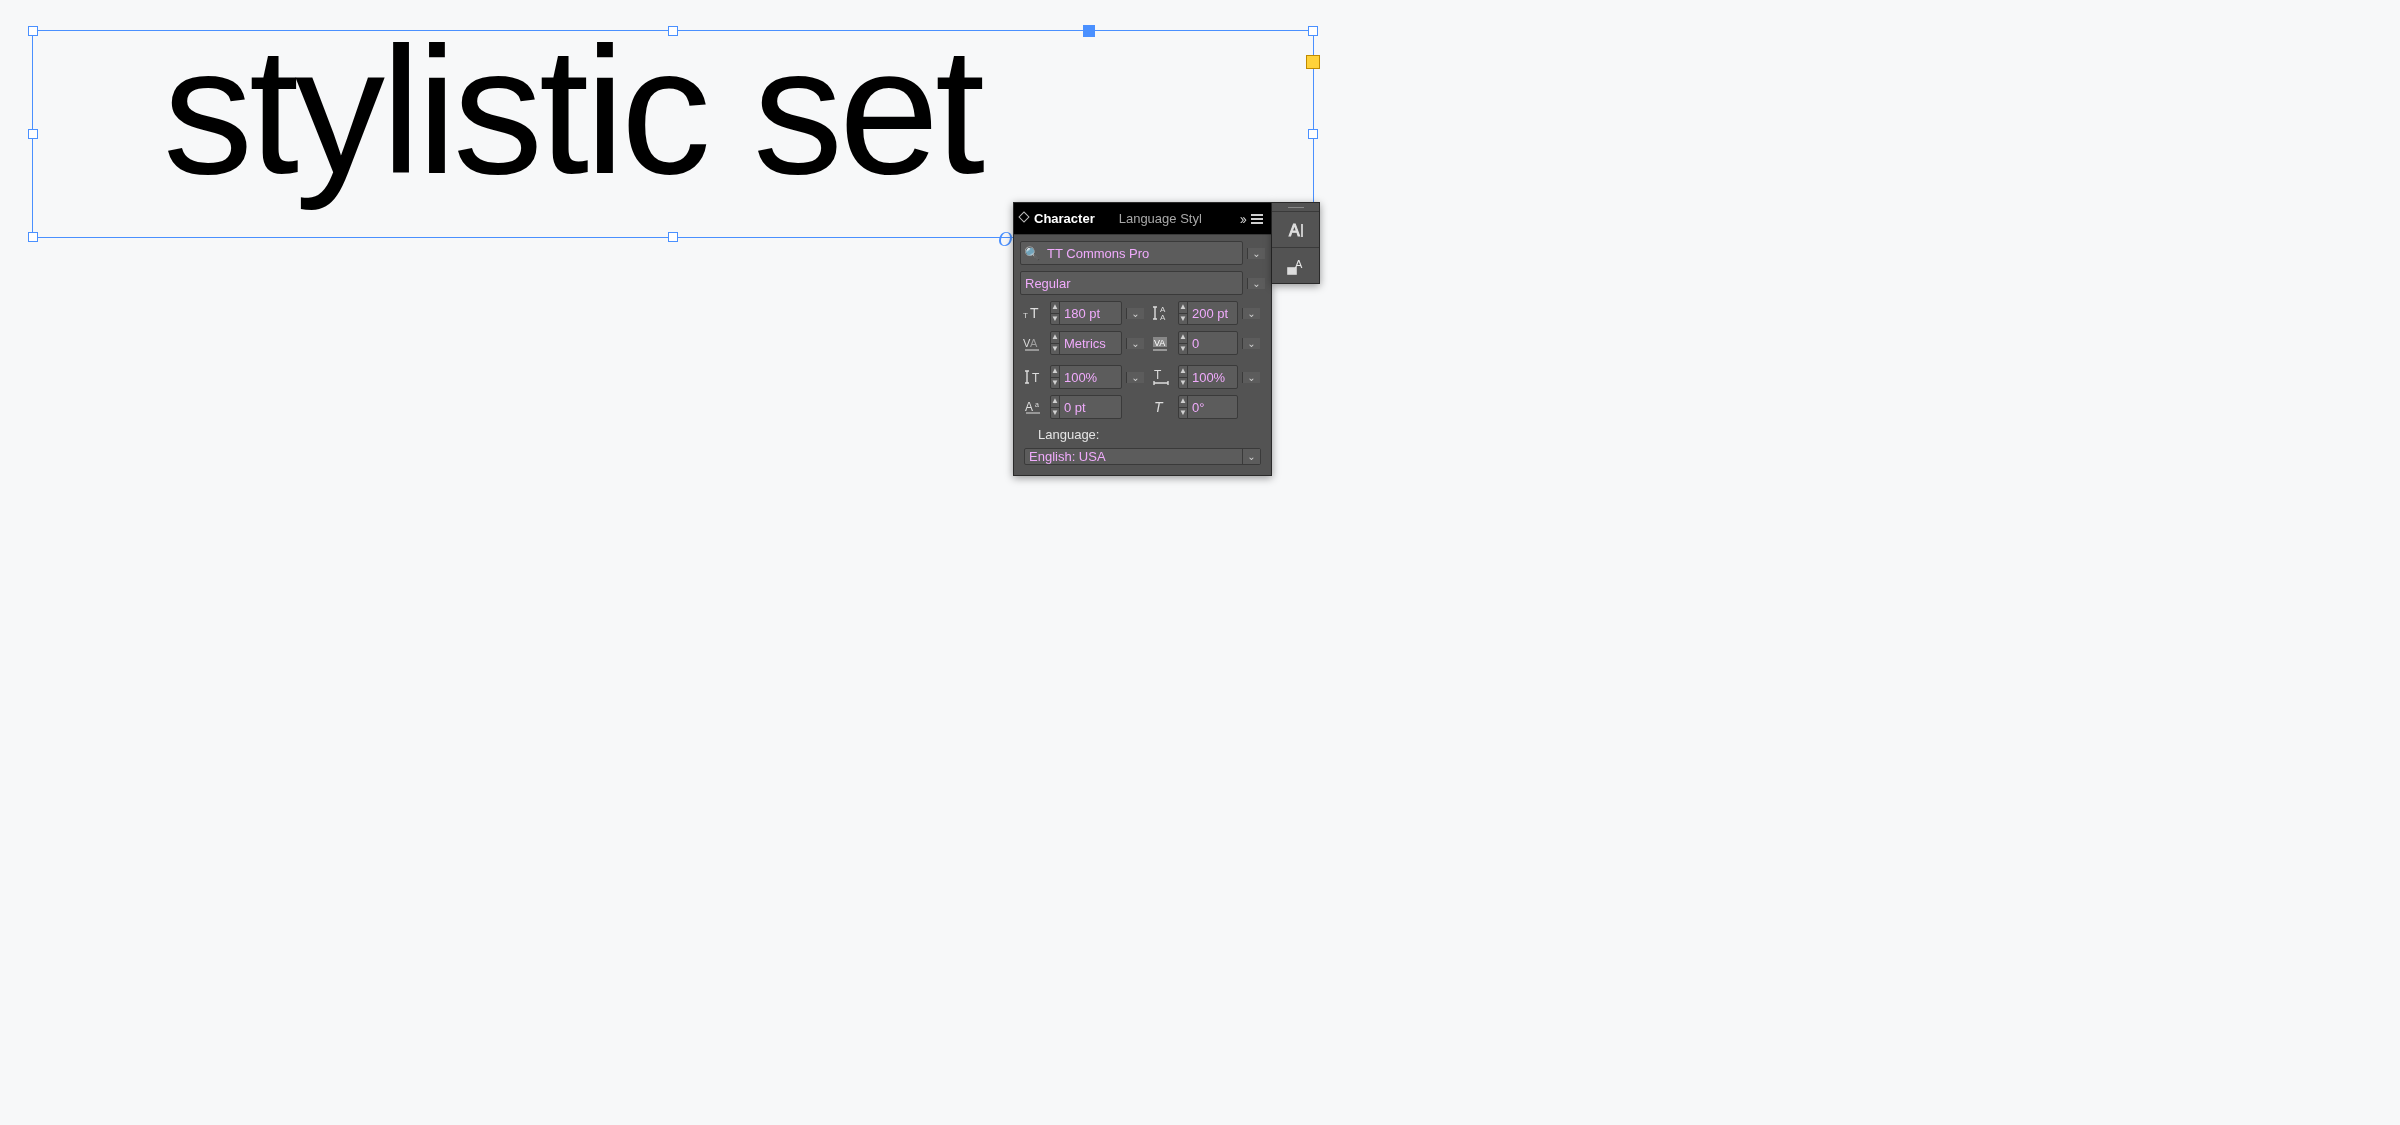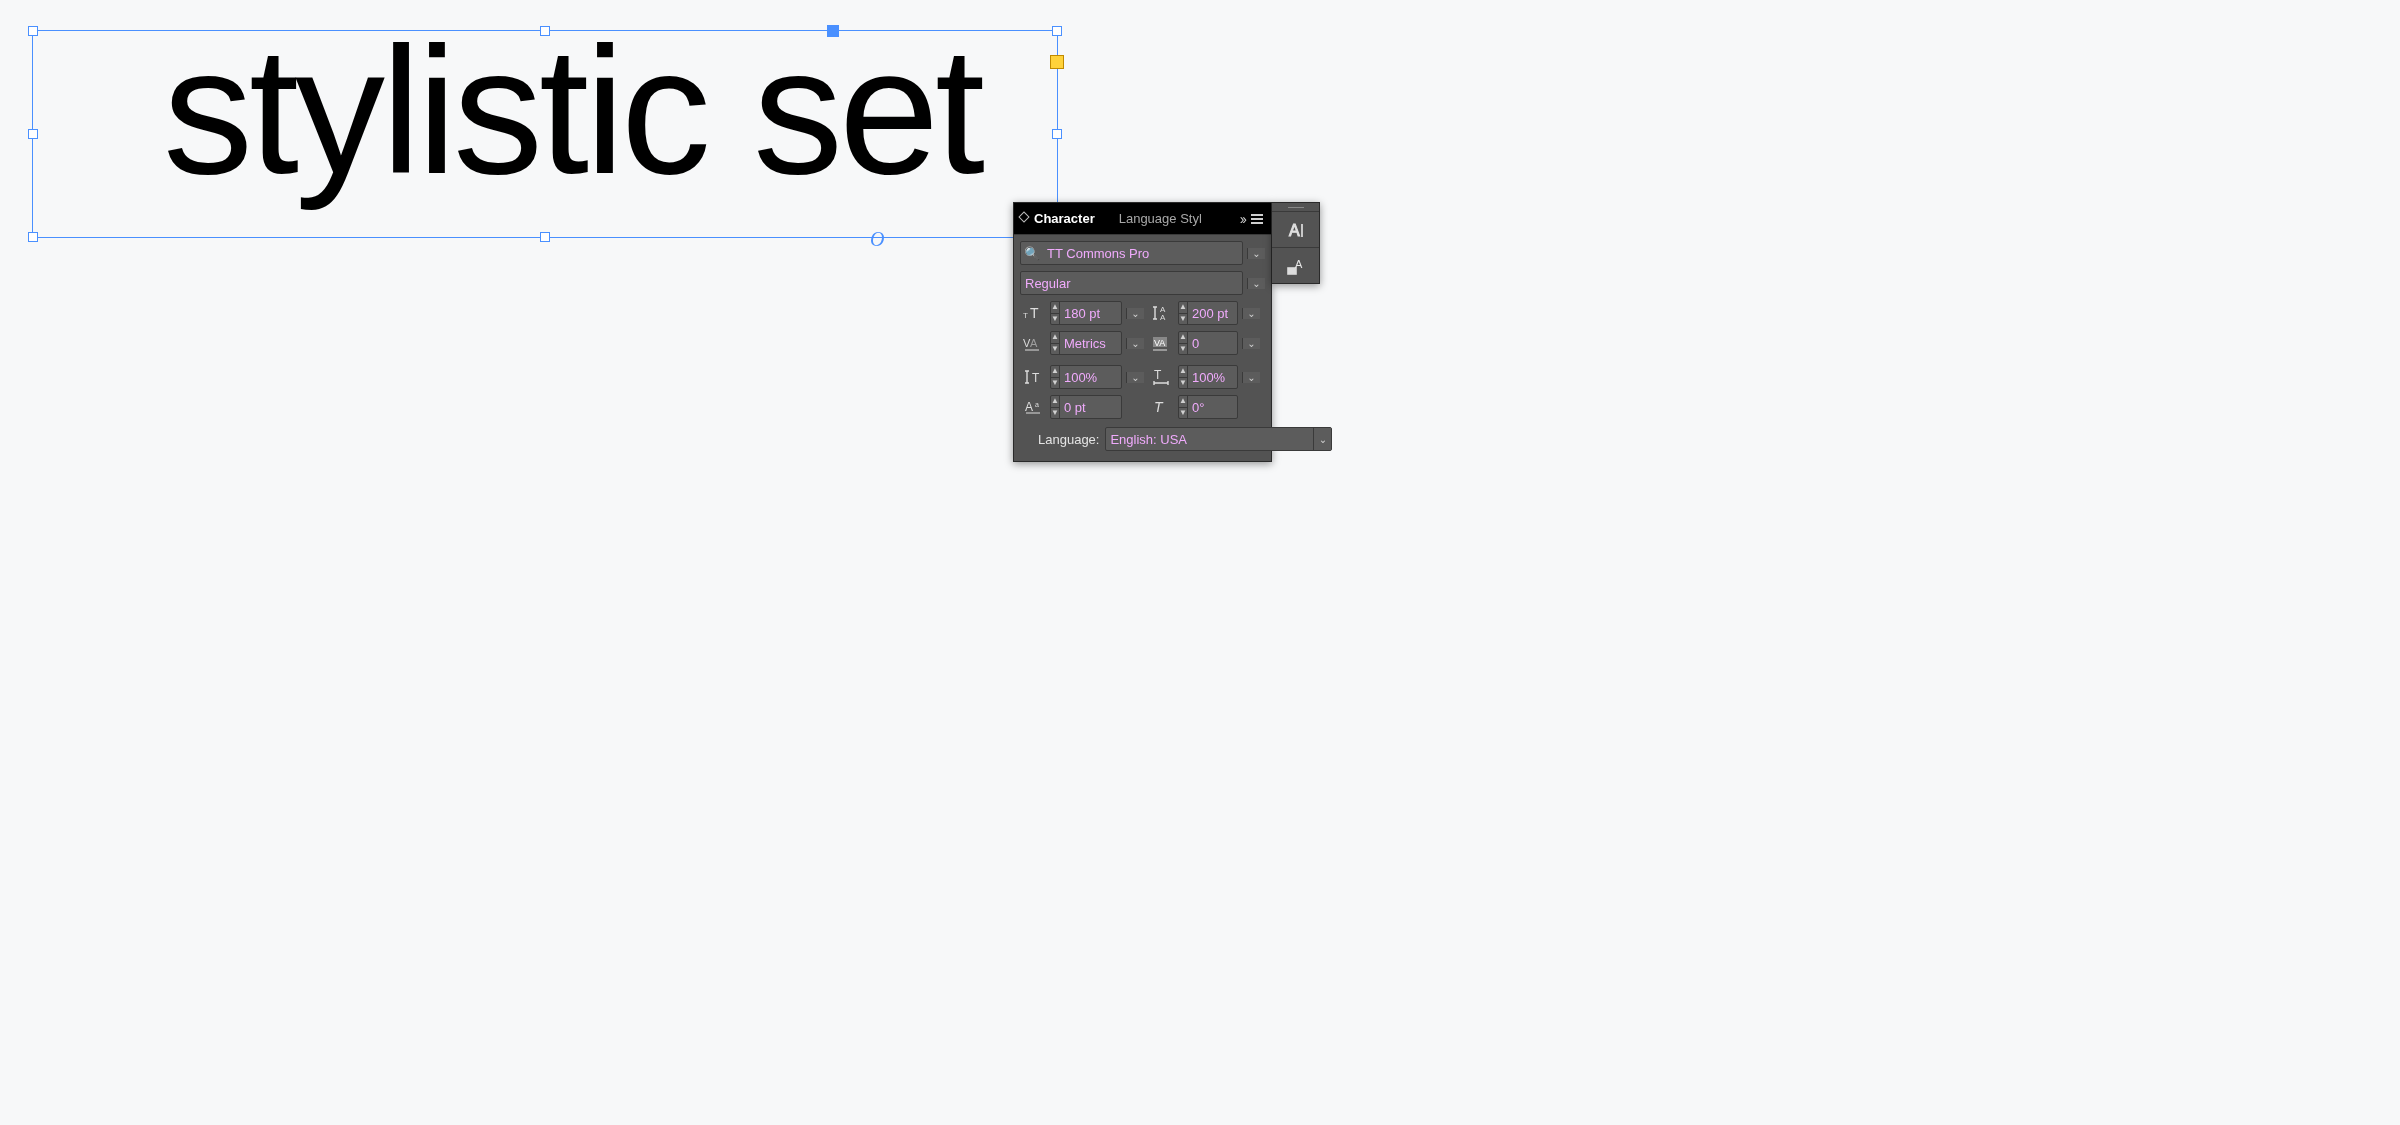--- a/index.html
+++ b/index.html
@@ -10,21 +10,21 @@
     font-family: -apple-system, "Helvetica Neue", Arial, sans-serif;
     position: relative;
     overflow: hidden;
   }
 
   
   .text-frame {
     position: absolute;
     left: 32px;
     top: 30px;
-    width: 1026px;
+    width: 1282px;
     height: 208px;
     border: 1px solid #4a90ff;
     padding-left: 44px;
   }
   .text-frame .txt {
     position: absolute;
     left: 130px;
     top: -24px;
     font-size: 180px;
     letter-spacing: -4px;
@@ -202,23 +202,23 @@
     height: 24px;
     display: flex;
     align-items: center;
     justify-content: center;
     color: #d6d6d6;
   }
   .prop-ico svg { width: 20px; height: 18px; }
 
   .lang-row {
     display: flex;
-    align-items: center;
     padding: 6px 6px 2px 6px;
     gap: 6px;
+    flex-direction: column;
   }
   .lang-row .label { font-size: 13px; color: #e4e4e4; margin-left: 14px; }
   .lang-row .field { flex: 1; gap: 23px; }
 
   
   .dock {
     position: absolute;
     left: 1272px;
     top: 202px;
     width: 48px;

